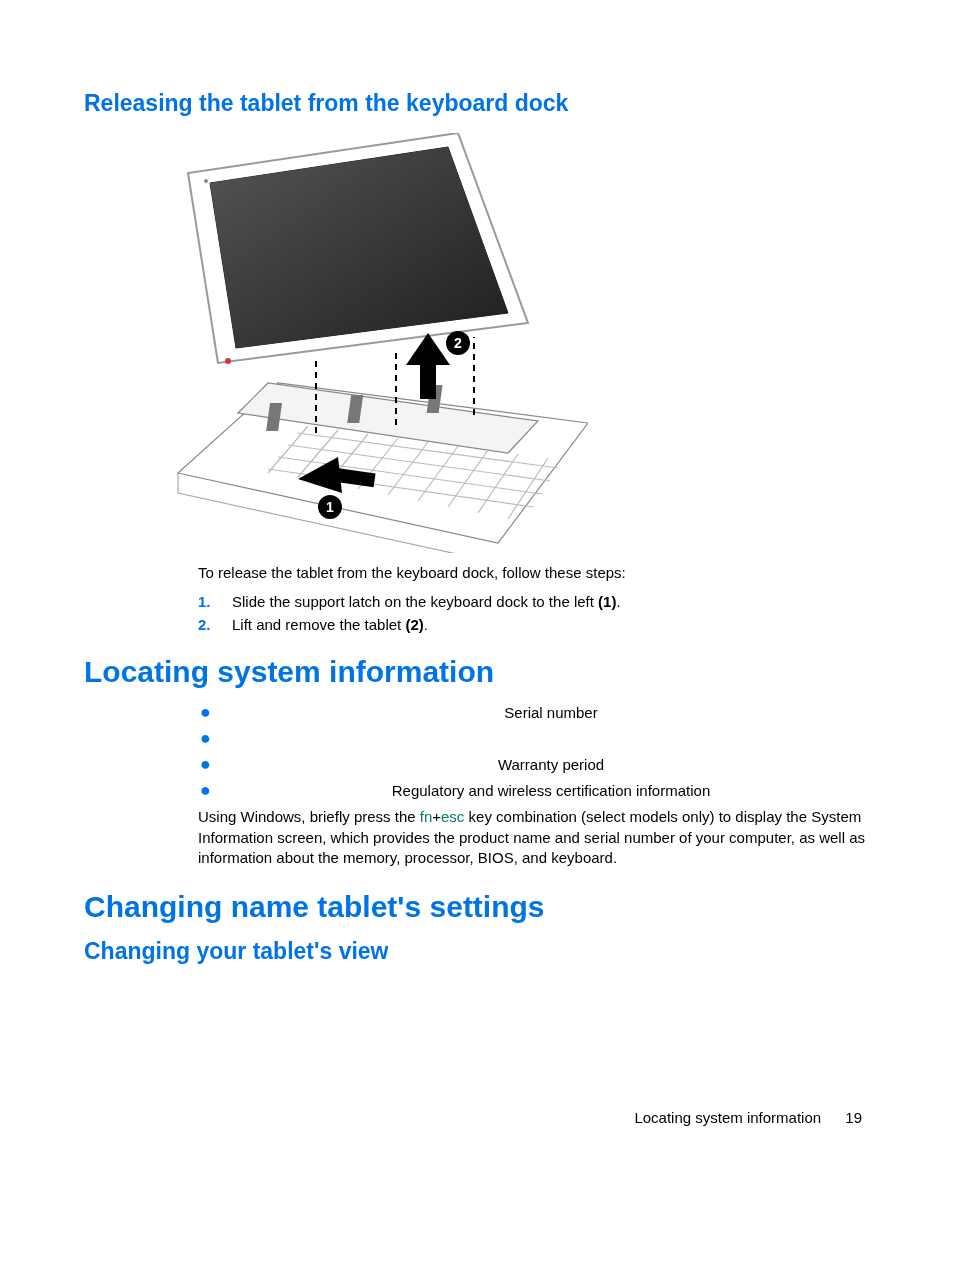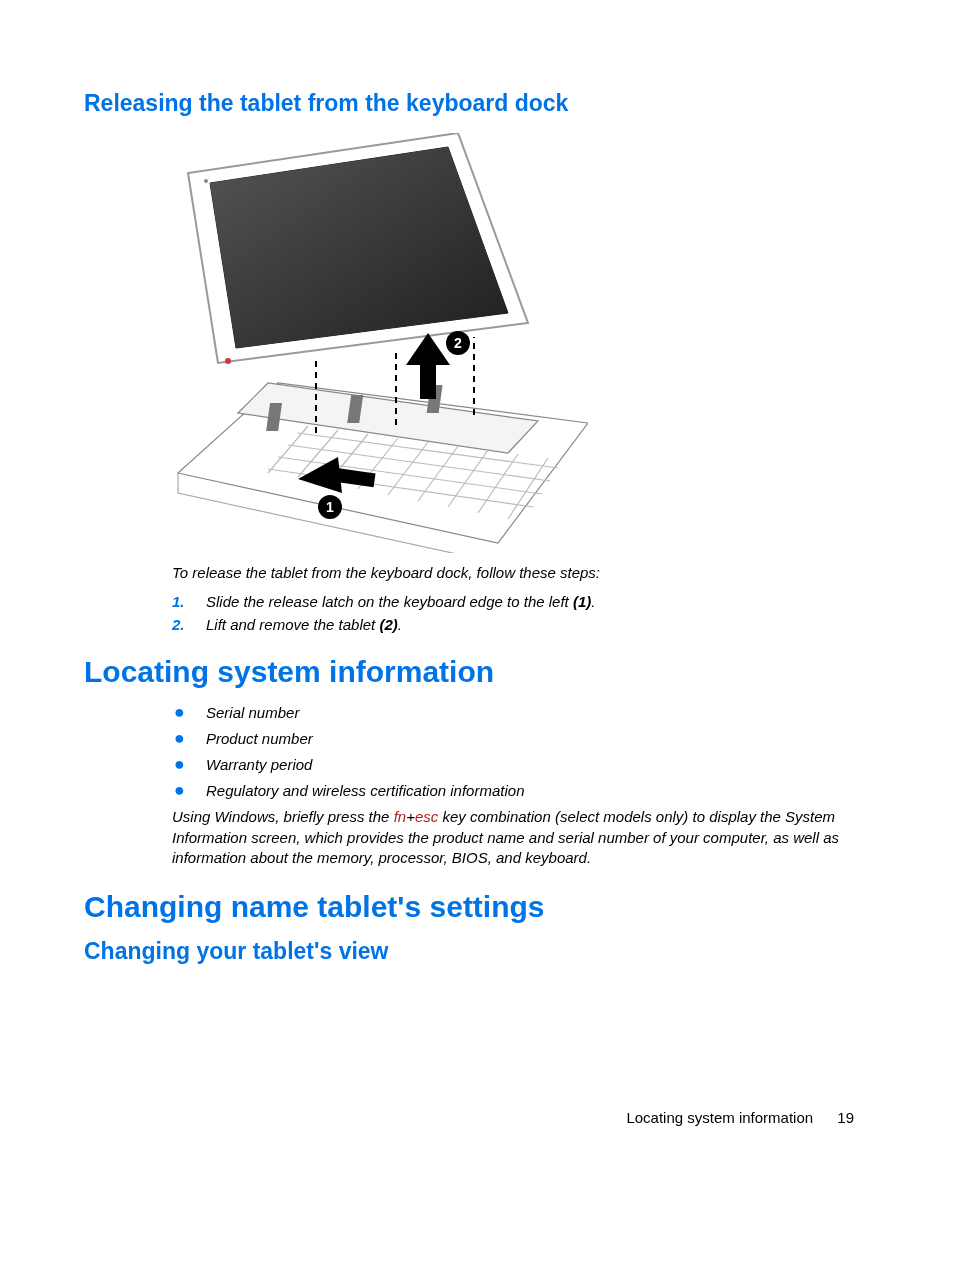--- a/index.html
+++ b/index.html
@@ -1,33 +1,33 @@
 <!DOCTYPE html>
 <html><head>
 <meta charset="utf-8">
 <style>
   * { box-sizing: border-box; margin: 0; padding: 0; }
   html, body { width: 954px; height: 1270px; background: #fff; font-family: Arial, Helvetica, sans-serif; color: #000; }
   .page { position: relative; width: 954px; height: 1182px; padding: 90px 84px 60px 84px; }
   .h2 { color: #0073e6; font-size: 23px; font-weight: bold; margin-bottom: 16px; }
   .h1 { color: #0073e6; font-size: 30px; font-weight: bold; margin: 22px 0 14px 0; }
-  .body-indent { margin-left: 88px; font-style: italic; }
+  .body-indent { margin-left: 114px; }
   .illustration { width: 430px; height: 420px; margin: 4px 0 10px 74px; }
   .para { font-size: 15px; line-height: 1.35; margin: 6px 0; }
   .ol { margin: 10px 0 0 0; }
   .ol-item { display: flex; align-items: baseline; font-size: 15px; margin: 6px 0; }
   .ol-num { color: #0073e6; font-weight: bold; width: 34px; flex-shrink: 0; }
   .ol-text { flex: 1; }
   .ul { margin: 8px 0; }
   .ul-item { display: flex; align-items: baseline; font-size: 15px; margin: 8px 0; }
   .ul-dot { color: #0073e6; font-size: 18px; line-height: 1; width: 34px; flex-shrink: 0; text-align: left; padding-left: 2px; }
-  .ul-text { flex: 1; }
+  .ul-text { flex: 1; text-align: center; }
   .bold { font-weight: bold; }
-  .kb { color: #b91c1c; }
-  .footer { position: absolute; bottom: 56px; right: 100px; font-size: 15px; }
+  .kb { color: #0f766e; }
+  .footer { position: absolute; bottom: 56px; right: 92px; font-size: 15px; }
   .footer-num { margin-left: 20px; }
   
   .illu-svg { display: block; }
 </style>
 </head>
 <body>
 
 <div class="page">
 
   <div class="h2">Releasing the tablet from the keyboard dock</div>
@@ -106,42 +106,41 @@
       </g>
     </svg>
   </div>
 
   <div class="body-indent">
     <p class="para">To release the tablet from the keyboard dock, follow these steps:</p>
     <div class="ol">
       <div class="ol-item">
         <span class="ol-num">1.</span>
         <span class="ol-text">
-          <span>Slide the release latch on the keyboard edge to the left </span><span class="bold">(1)</span><span>.</span>
+          <span>Slide the support latch on the keyboard dock to the left </span><span class="bold">(1)</span><span>.</span>
         </span>
       </div>
       <div class="ol-item">
         <span class="ol-num">2.</span>
         <span class="ol-text">
           <span>Lift and remove the tablet </span><span class="bold">(2)</span><span>.</span>
         </span>
       </div>
     </div>
   </div>
 
   <div class="h1">Locating system information</div>
   <div class="body-indent">
     <div class="ul">
       <div class="ul-item">
         <span class="ul-dot">●</span>
         <span class="ul-text">Serial number</span>
       </div>
       <div class="ul-item">
         <span class="ul-dot">●</span>
-        <span class="ul-text">Product number</span>
       </div>
       <div class="ul-item">
         <span class="ul-dot">●</span>
         <span class="ul-text">Warranty period</span>
       </div>
       <div class="ul-item">
         <span class="ul-dot">●</span>
         <span class="ul-text">Regulatory and wireless certification information</span>
       </div>
     </div>

